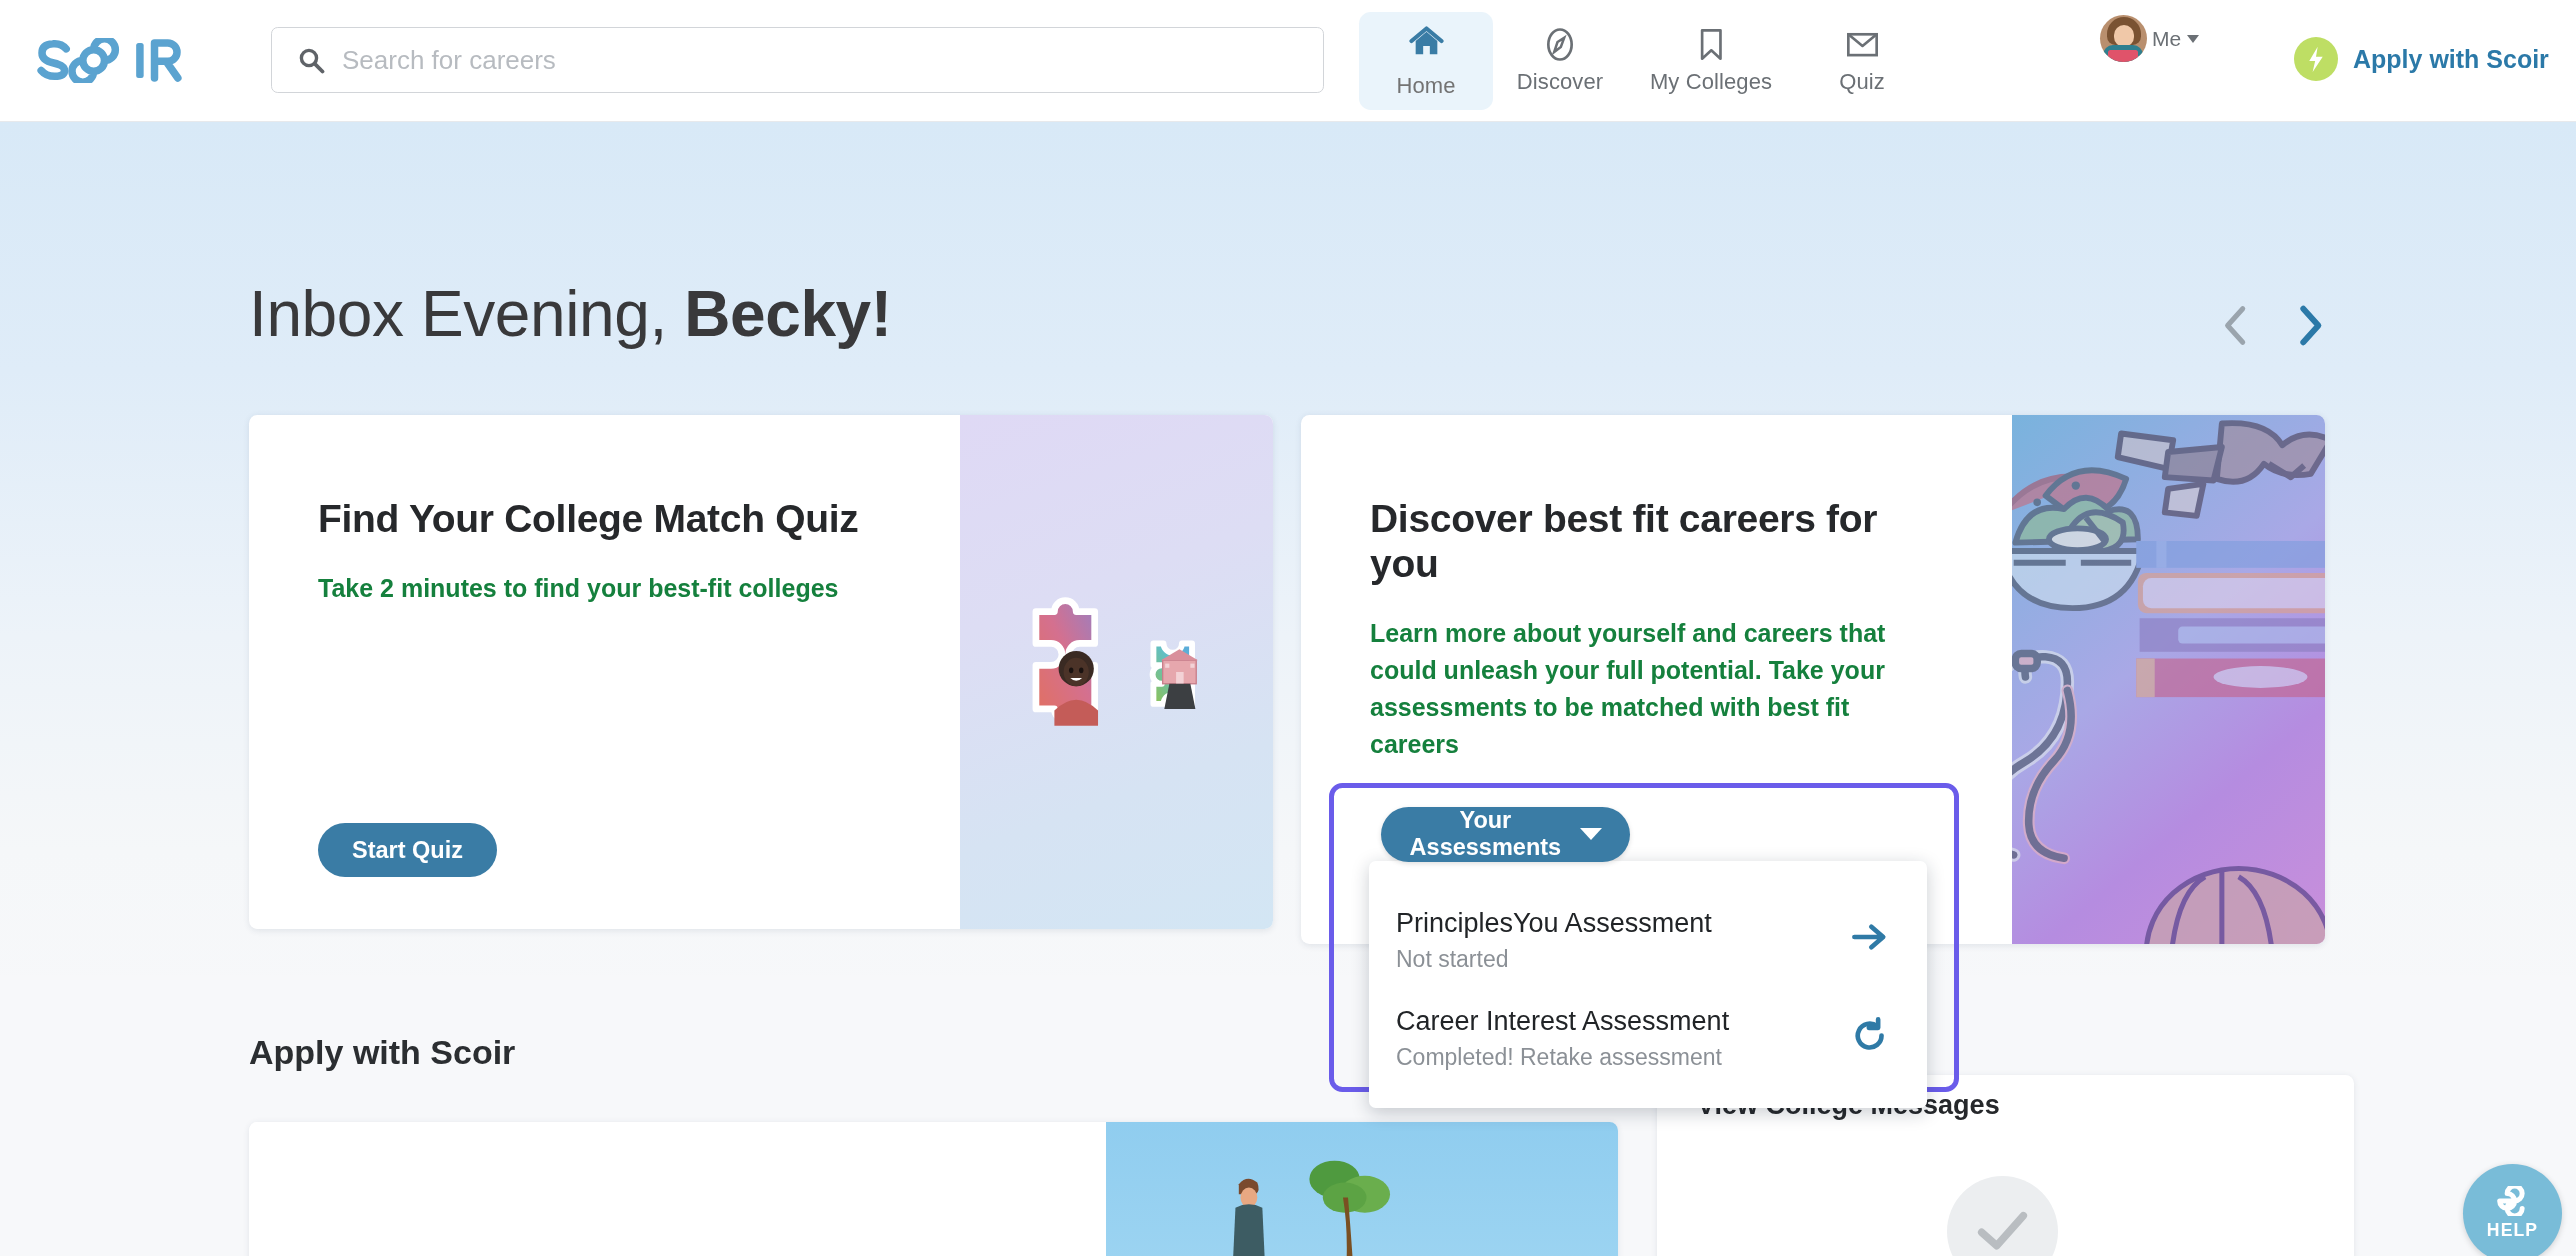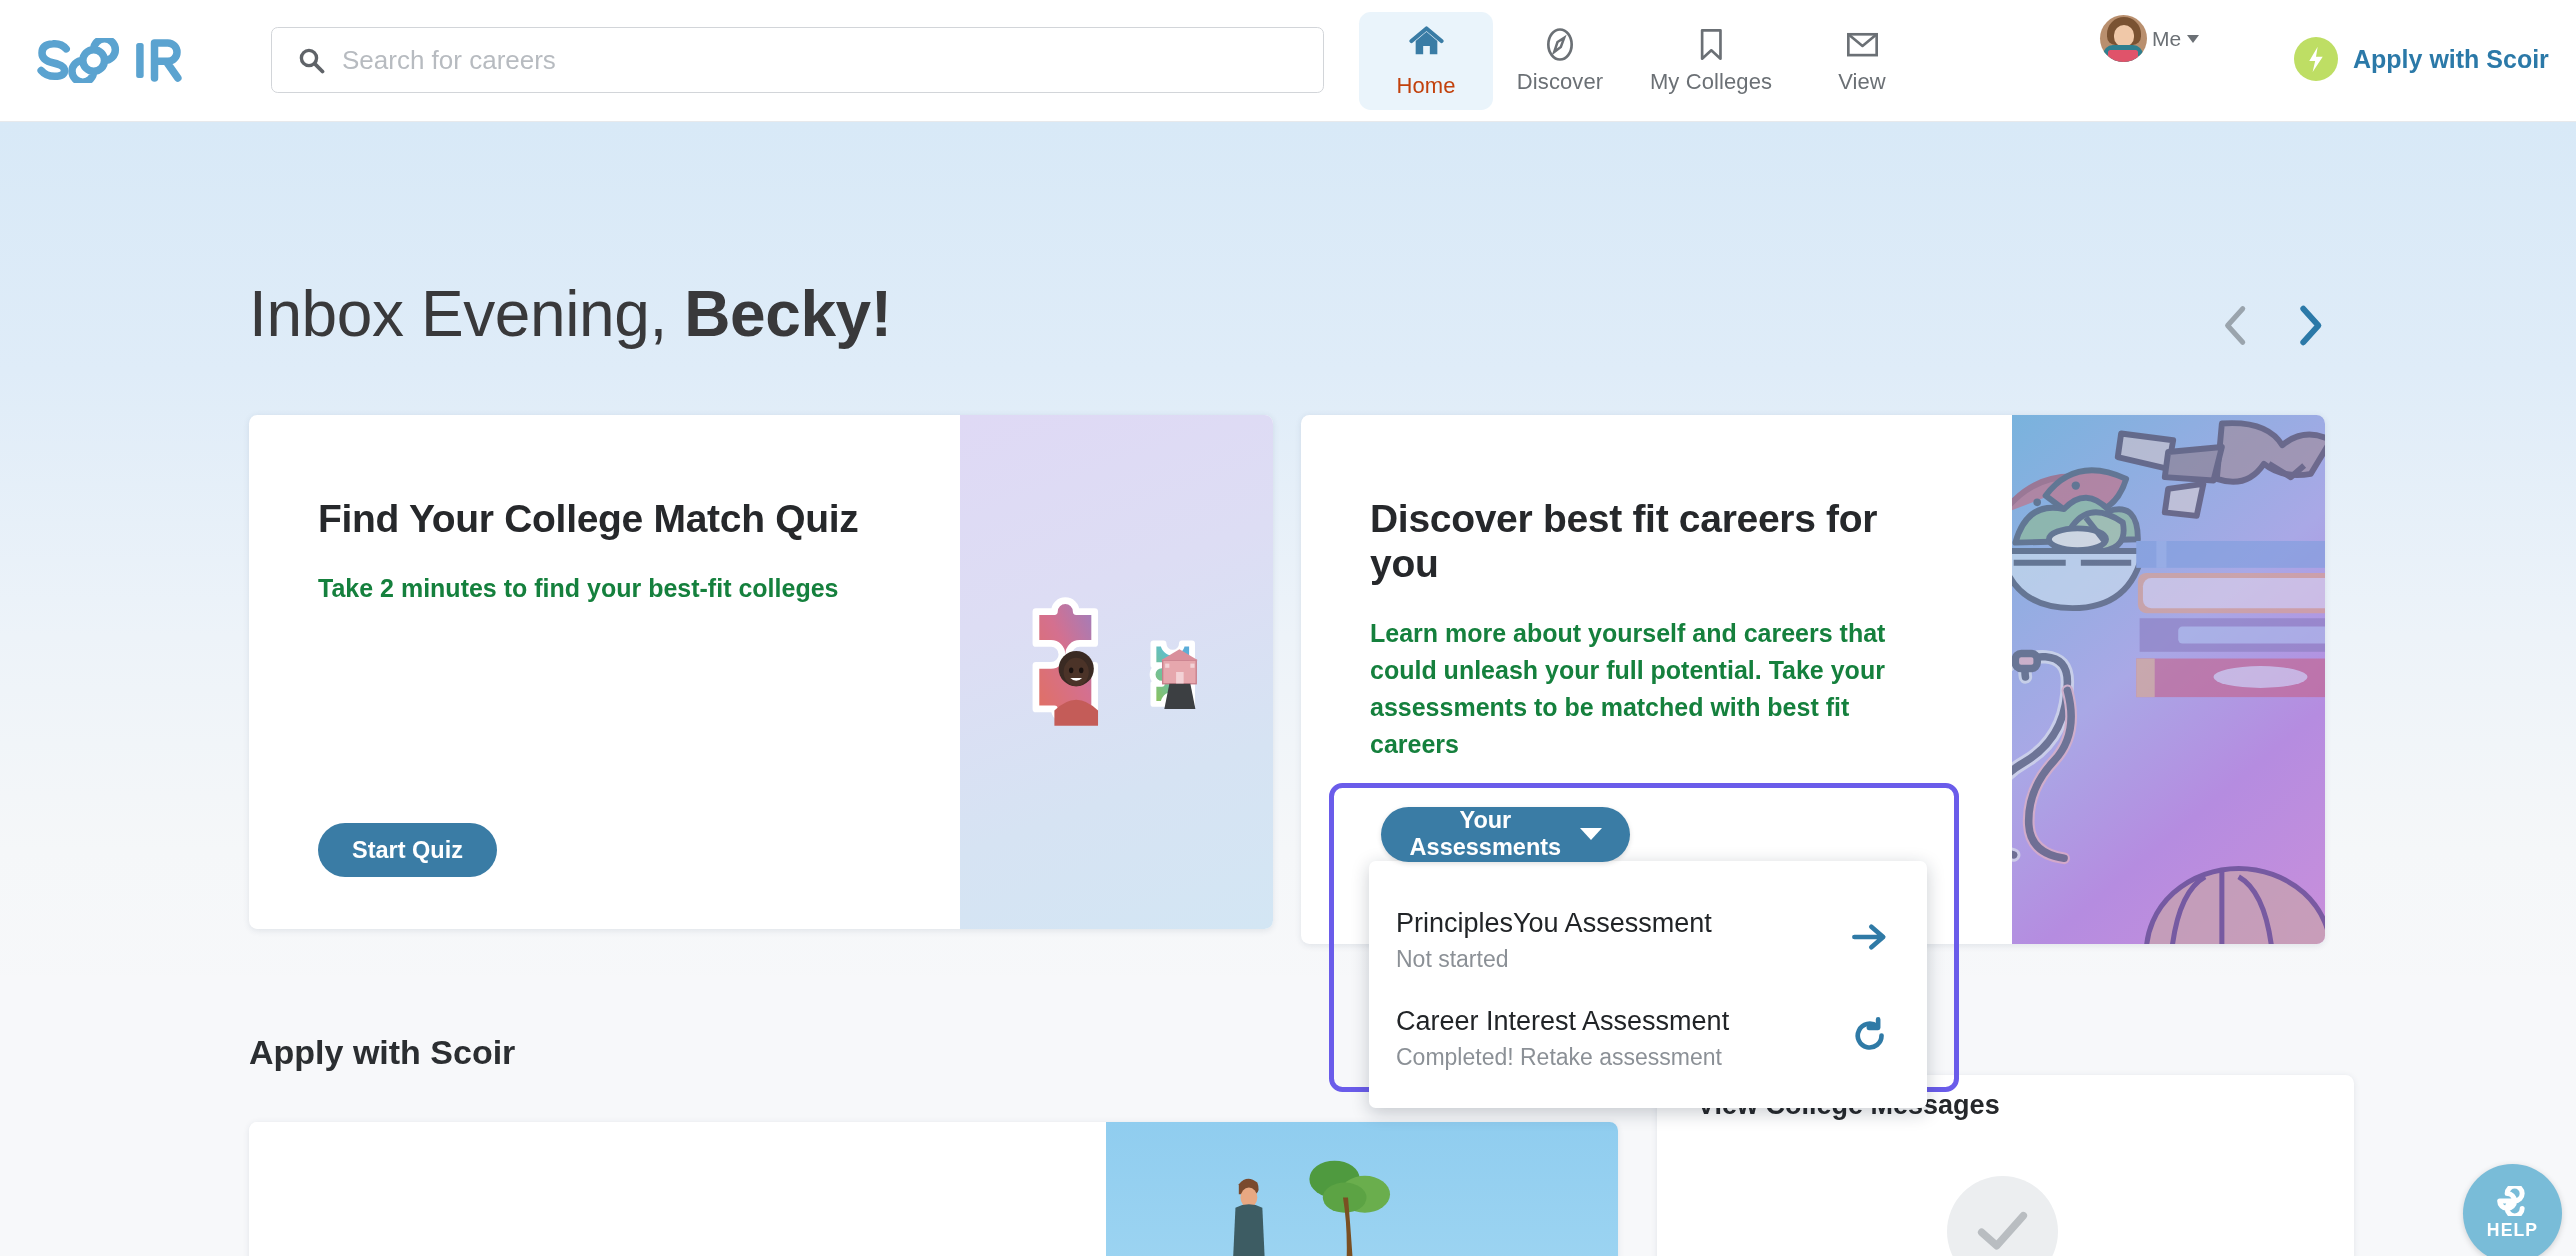--- a/index.html
+++ b/index.html
@@ -87,21 +87,21 @@
     text-decoration: none;
   }
   .navitem .ico { height: 35px; display:flex; align-items:center; justify-content:center; }
   .navitem .lbl {
     font-size: 22px;
     color: #6b7075;
     white-space: nowrap;
     letter-spacing: 0.1px;
   }
   .navitem.active { background: #eaf4fb; }
-  .navitem.active .lbl { color: #c2410c; margin-top: 8px; }
+  .navitem.active .lbl { color: #737373; margin-top: 8px; }
   .navitem.wide { width: 168px; }
 
   .navme {
     position: absolute;
     left: 2100px;
     top: 15px;
     width: 101px;
     display: flex;
     align-items: center;
     gap: 5px;
@@ -682,21 +682,21 @@
         <span class="lbl">My Colleges</span>
       </div>
 
       <div class="navitem">
         <span class="ico">
           <svg width="35" height="28.6" viewBox="0 0 42 34">
             <rect x="4" y="5" width="34" height="25" fill="none" stroke="#6b7075" stroke-width="3.2"></rect>
             <path d="M4,5 l17,14 l17,-14" fill="none" stroke="#6b7075" stroke-width="3.2" stroke-linejoin="round"></path>
           </svg>
         </span>
-        <span class="lbl">View</span>
+        <span class="lbl">Quiz</span>
       </div>
 
     </div>
 
     <div class="navme">
       <div class="avatar">
         <div class="hair"></div>
           <div class="face"></div>
           <div class="body"></div>
           <div class="folder"></div>

